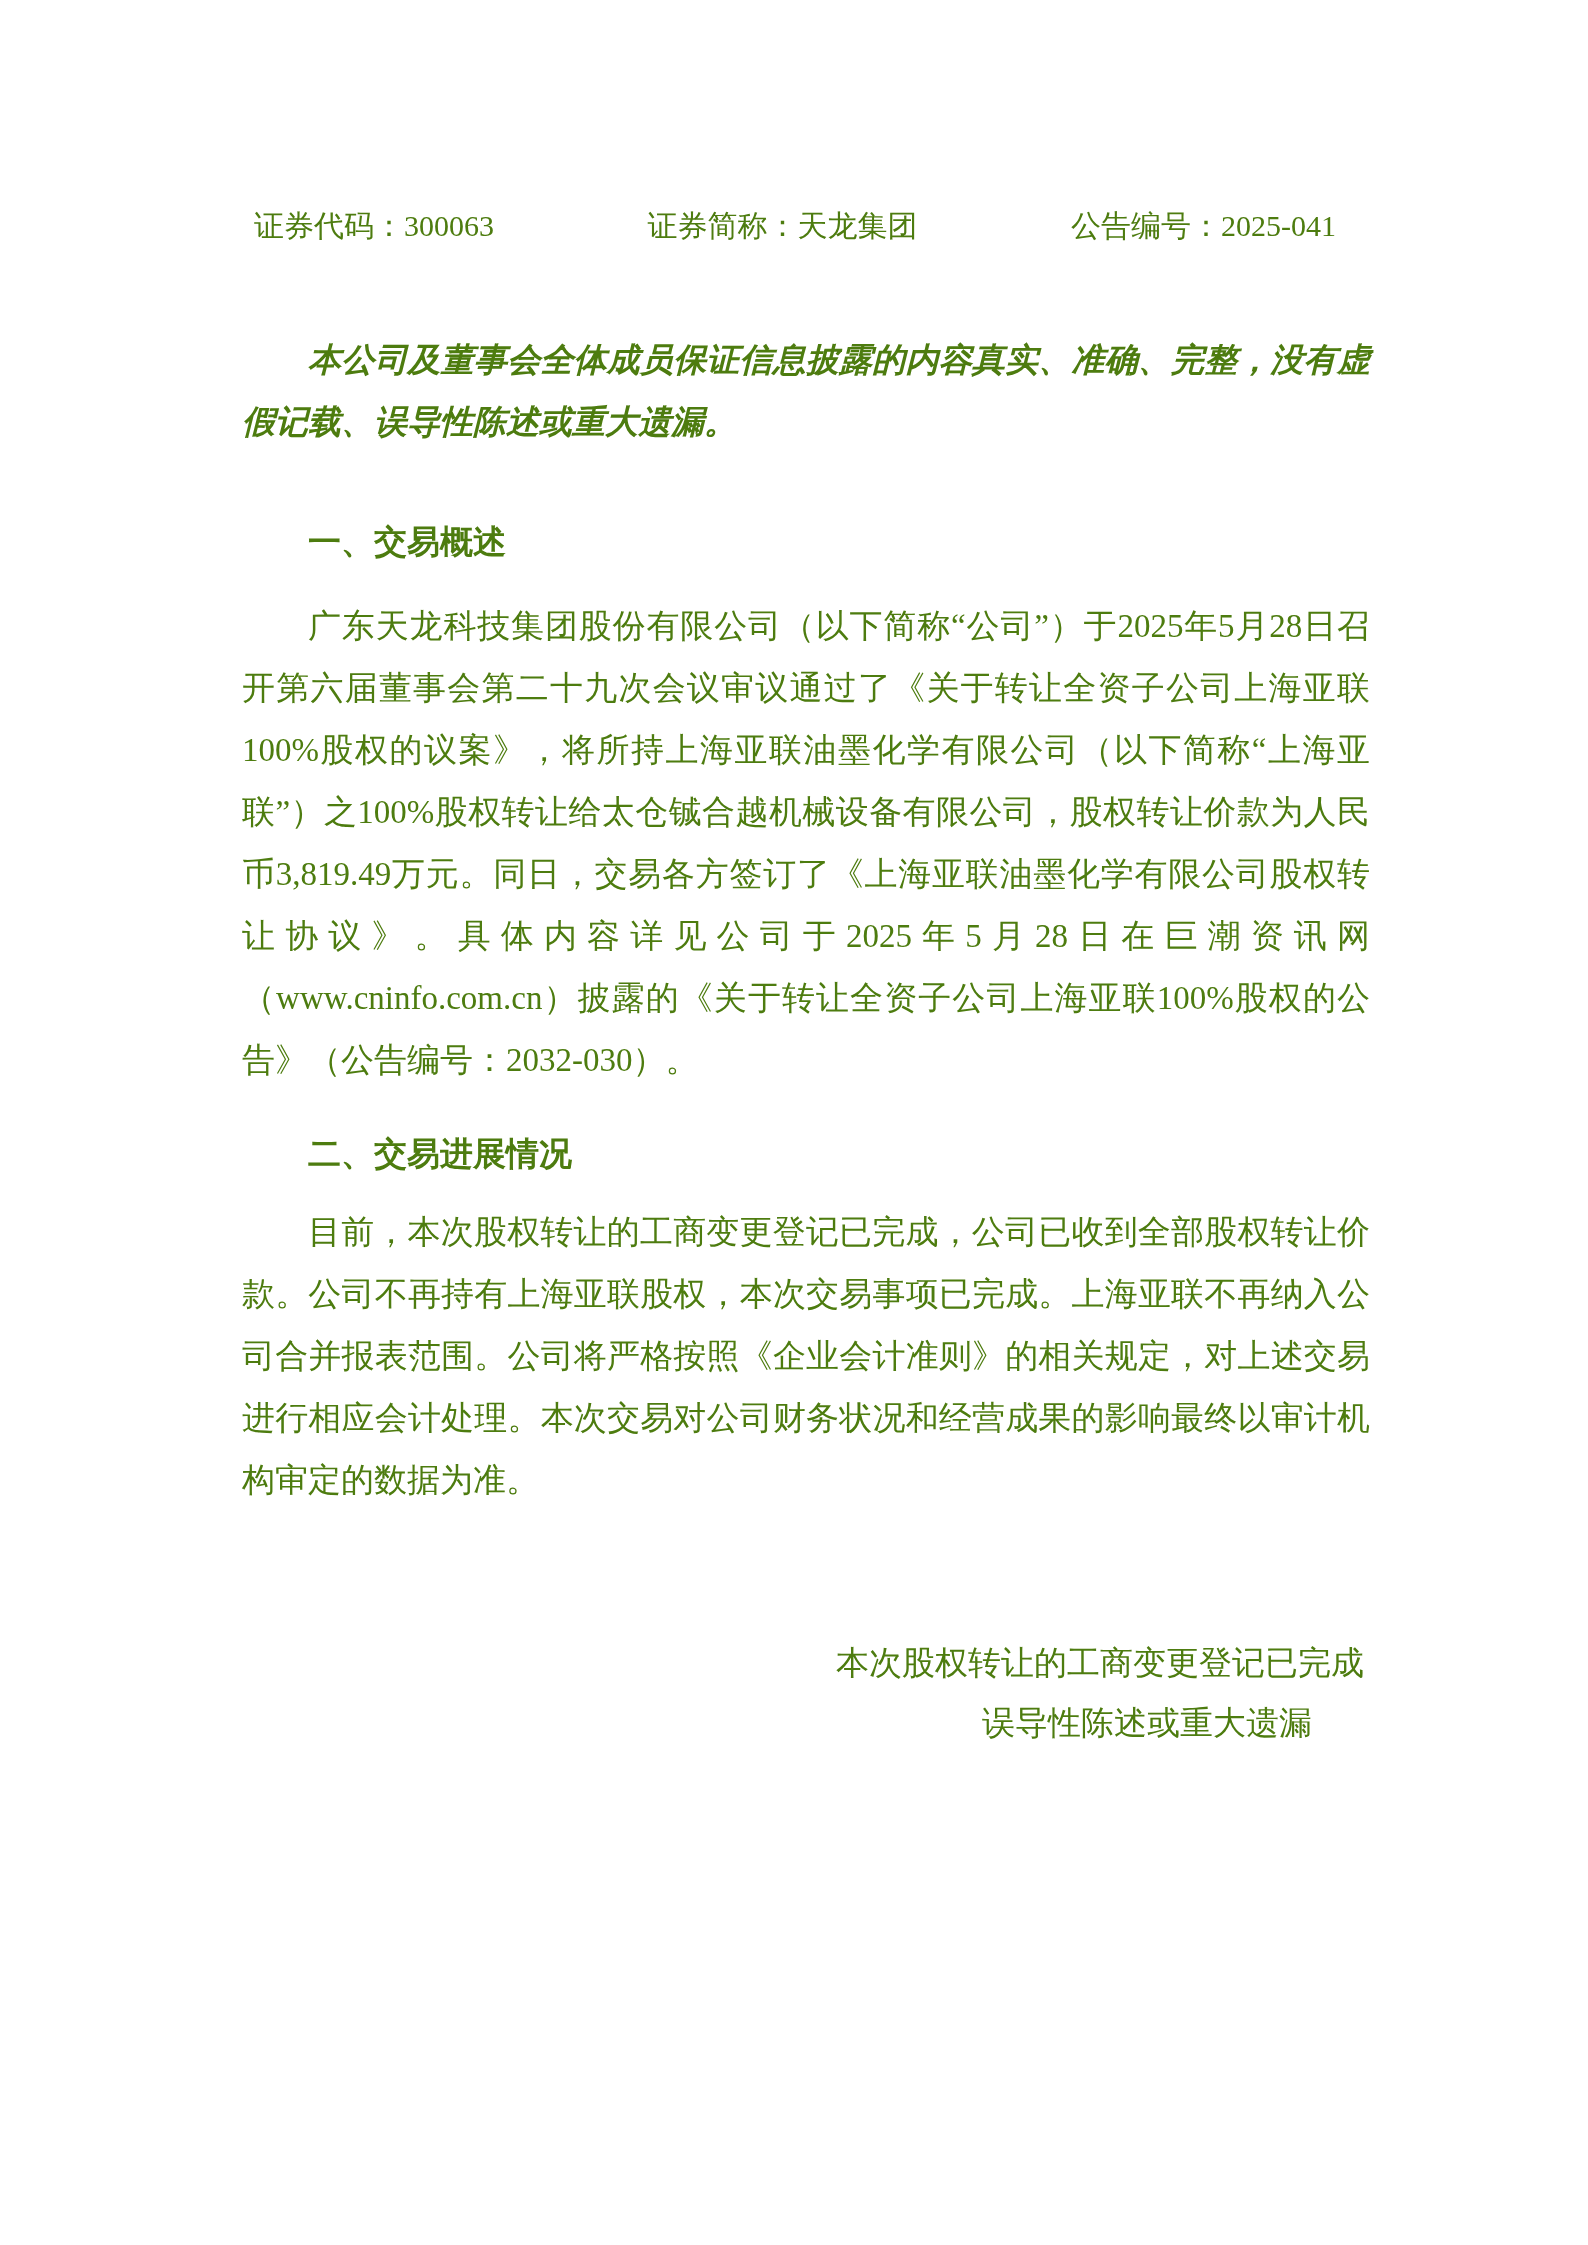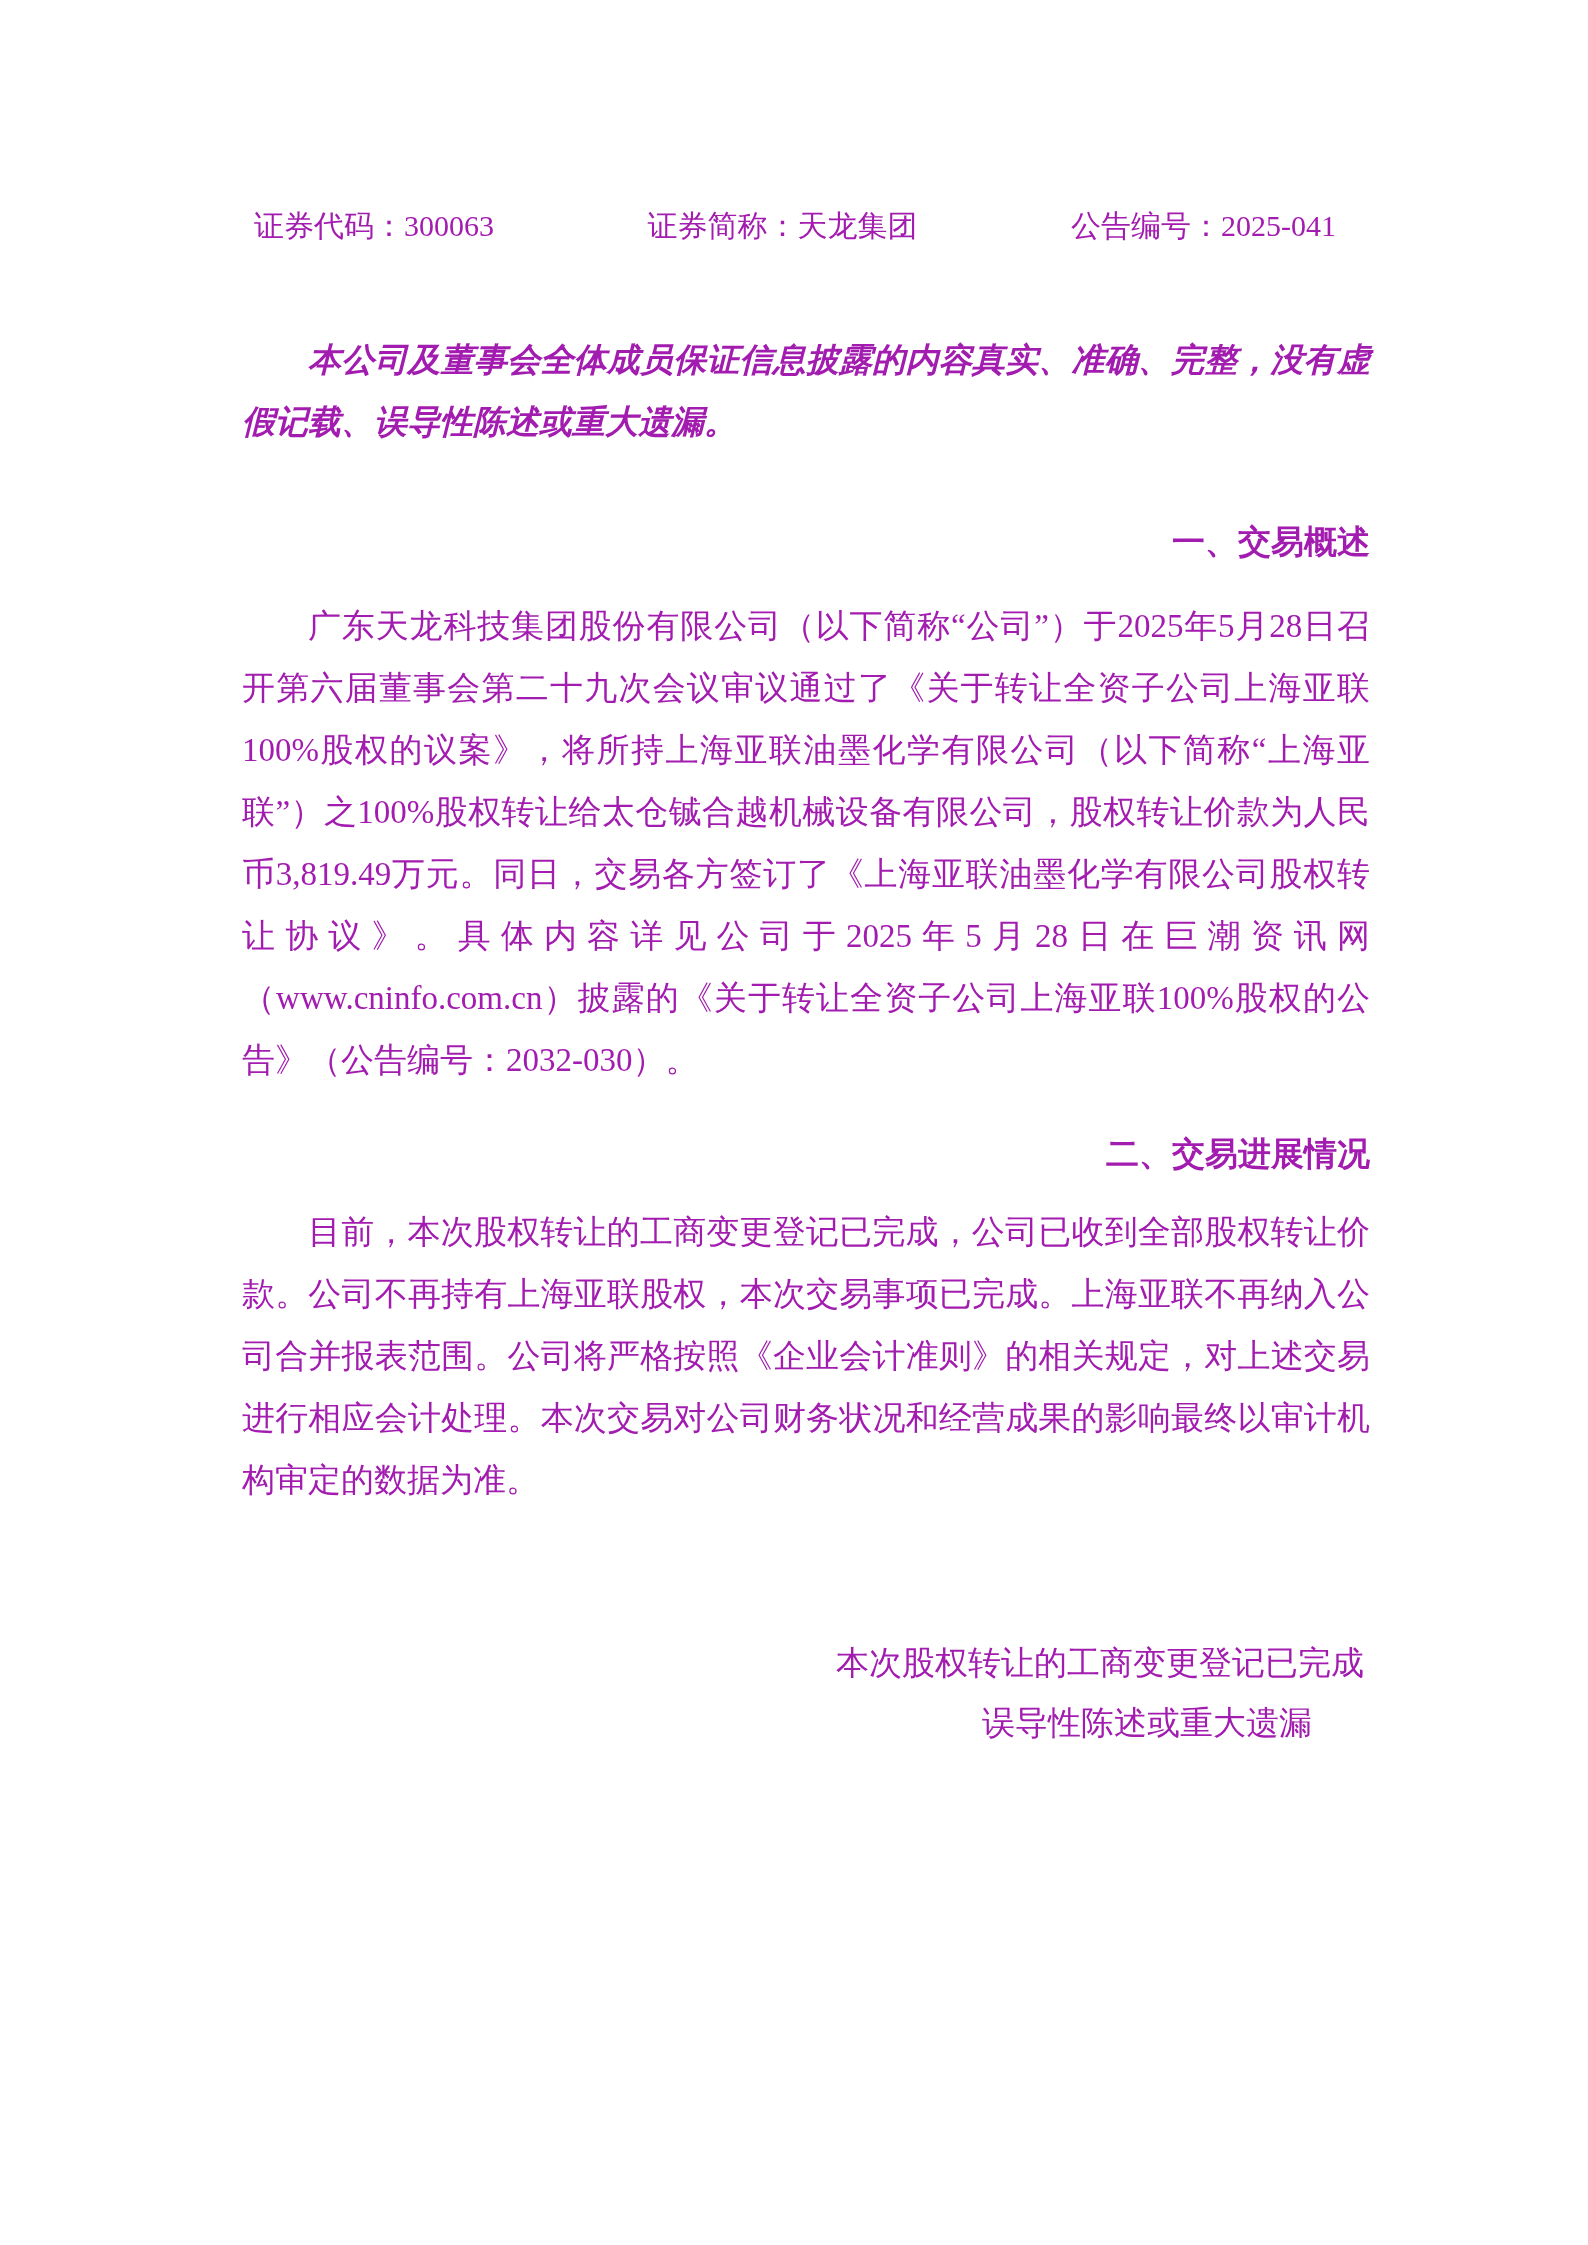--- a/index.html
+++ b/index.html
@@ -6,21 +6,21 @@
     margin: 0;
     padding: 0;
     background: #ffffff;
   }
   .page {
     position: relative;
     width: 1588px;
     height: 2245px;
     margin: 0 auto;
     background: #ffffff;
-    color: #a21caf;
+    color: #4d7c0f;
     font-family: "Liberation Serif", "DejaVu Serif", serif;
     box-sizing: border-box;
     overflow: hidden;
   }
   .content {
     padding: 0 218px 0 242px;
   }
   
   .doc-header {
     display: flex;
@@ -54,21 +54,20 @@
     text-indent: 2em;
     text-align: justify;
   }
   
   .section-heading {
     margin: 58px 0 0 0;
     font-size: 33px;
     font-weight: bold;
     line-height: 62px;
     text-indent: 2em;
-    text-align: right;
   }
   .section-heading.second {
     margin-top: 32px;
   }
   
   .body-paragraph {
     margin: 22px 0 0 0;
     font-size: 33px;
     font-weight: normal;
     line-height: 62px;

